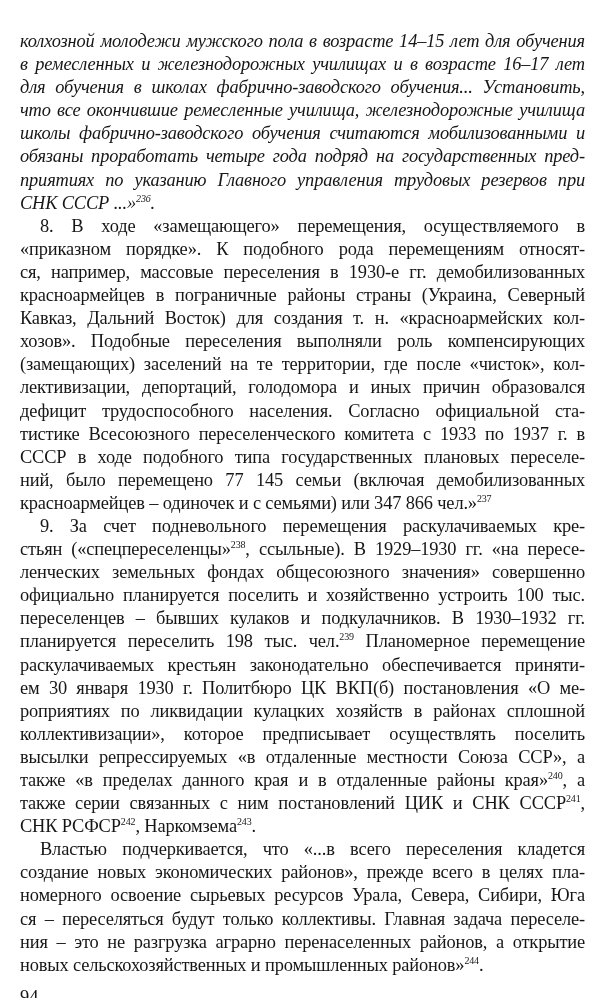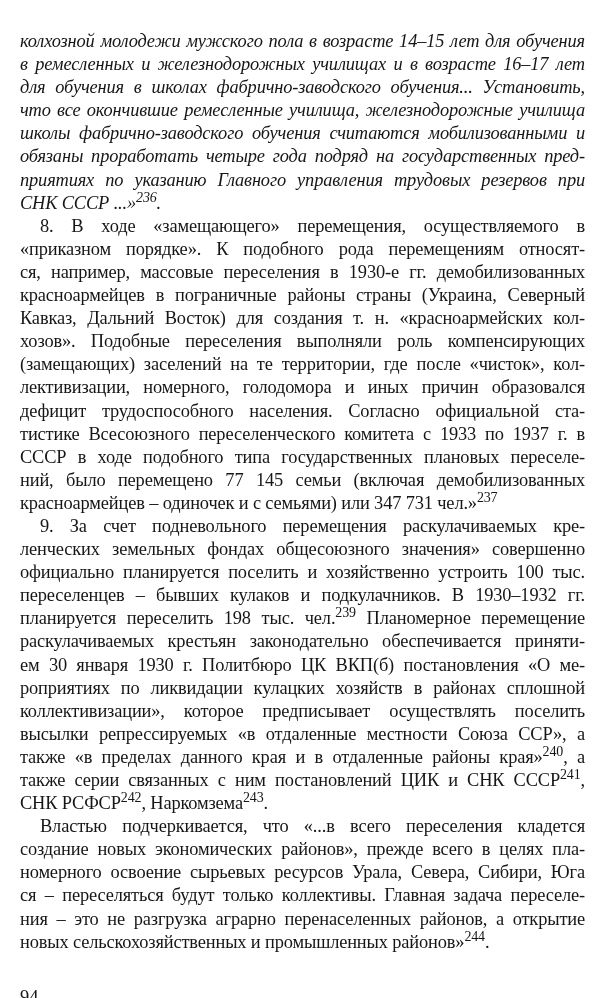--- a/index.html
+++ b/index.html
@@ -12,21 +12,21 @@
   .text { position: absolute; left: 20px; width: 565px; top: 7px; margin-top: 23px; }
   .line {
     display: block; height: 23.1px; line-height: 23.1px;
     font-size: 18.4px; white-space: nowrap;
     text-align: justify; text-align-last: justify;
     letter-spacing: -0.15px;
   }
   .line.last { text-align-last: left; }
   .line.indent { padding-left: 20px; }
   .italic { font-style: italic; }
-  sup { font-size: 14px; line-height: 0; vertical-align: 7px; }
+  sup { font-size: 10px; line-height: 0; vertical-align: 7px; }
   .pagenum {
     position: absolute; left: 20px; top: 986px;
     font-size: 18.4px; line-height: 23px;
   }
 </style>
 </head>
 <body>
 
 <div class="page">
   <div class="text" id="text">
@@ -38,27 +38,28 @@
       <div class="line italic"><span>обязаны проработать четыре года подряд на государственных пред-</span></div>
       <div class="line italic"><span>приятиях по указанию Главного управления трудовых резервов при</span></div>
       <div class="line italic last"><span>СНК СССР ...»</span><sup>236</sup><span>.</span></div>
       <div class="line indent"><span>8. В ходе «замещающего» перемещения, осуществляемого в</span></div>
       <div class="line"><span>«приказном порядке». К подобного рода перемещениям относят-</span></div>
       <div class="line"><span>ся, например, массовые переселения в 1930-е гг. демобилизованных</span></div>
       <div class="line"><span>красноармейцев в пограничные районы страны (Украина, Северный</span></div>
       <div class="line"><span>Кавказ, Дальний Восток) для создания т. н. «красноармейских кол-</span></div>
       <div class="line"><span>хозов». Подобные переселения выполняли роль компенсирующих</span></div>
       <div class="line"><span>(замещающих) заселений на те территории, где после «чисток», кол-</span></div>
-      <div class="line"><span>лективизации, номерного, голодомора и иных причин образовался</span></div>
+      <div class="line"><span>лективизации, депортаций, голодомора и иных причин образовался</span></div>
       <div class="line"><span>дефицит трудоспособного населения. Согласно официальной ста-</span></div>
       <div class="line"><span>тистике Всесоюзного переселенческого комитета с 1933 по 1937 г. в</span></div>
       <div class="line"><span>СССР в ходе подобного типа государственных плановых переселе-</span></div>
       <div class="line"><span>ний, было перемещено 77 145 семьи (включая демобилизованных</span></div>
-      <div class="line last"><span>красноармейцев – одиночек и с семьями) или 347 731 чел.»</span><sup>237</sup></div>
+      <div class="line last"><span>красноармейцев – одиночек и с семьями) или 347 866 чел.»</span><sup>237</sup></div>
       <div class="line indent"><span>9. За счет подневольного перемещения раскулачиваемых кре-</span></div>
+      <div class="line"><span>стьян («спецпереселенцы»</span><sup>238</sup><span>, ссыльные). В 1929–1930 гг. «на пересе-</span></div>
       <div class="line"><span>ленческих земельных фондах общесоюзного значения» совершенно</span></div>
       <div class="line"><span>официально планируется поселить и хозяйственно устроить 100 тыс.</span></div>
       <div class="line"><span>переселенцев – бывших кулаков и подкулачников. В 1930–1932 гг.</span></div>
       <div class="line"><span>планируется переселить 198 тыс. чел.</span><sup>239</sup><span> Планомерное перемещение</span></div>
       <div class="line"><span>раскулачиваемых крестьян законодательно обеспечивается приняти-</span></div>
       <div class="line"><span>ем 30 января 1930 г. Политбюро ЦК ВКП(б) постановления «О ме-</span></div>
       <div class="line"><span>роприятиях по ликвидации кулацких хозяйств в районах сплошной</span></div>
       <div class="line"><span>коллективизации», которое предписывает осуществлять поселить</span></div>
       <div class="line"><span>высылки репрессируемых «в отдаленные местности Союза ССР», а</span></div>
       <div class="line"><span>также «в пределах данного края и в отдаленные районы края»</span><sup>240</sup><span>, а</span></div>

